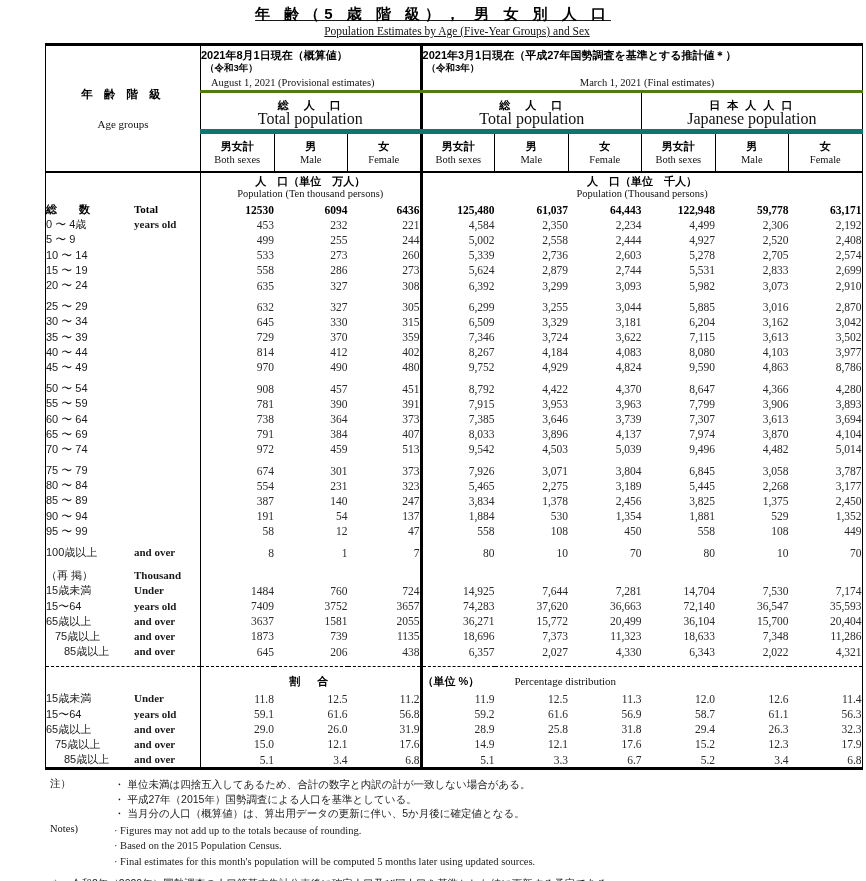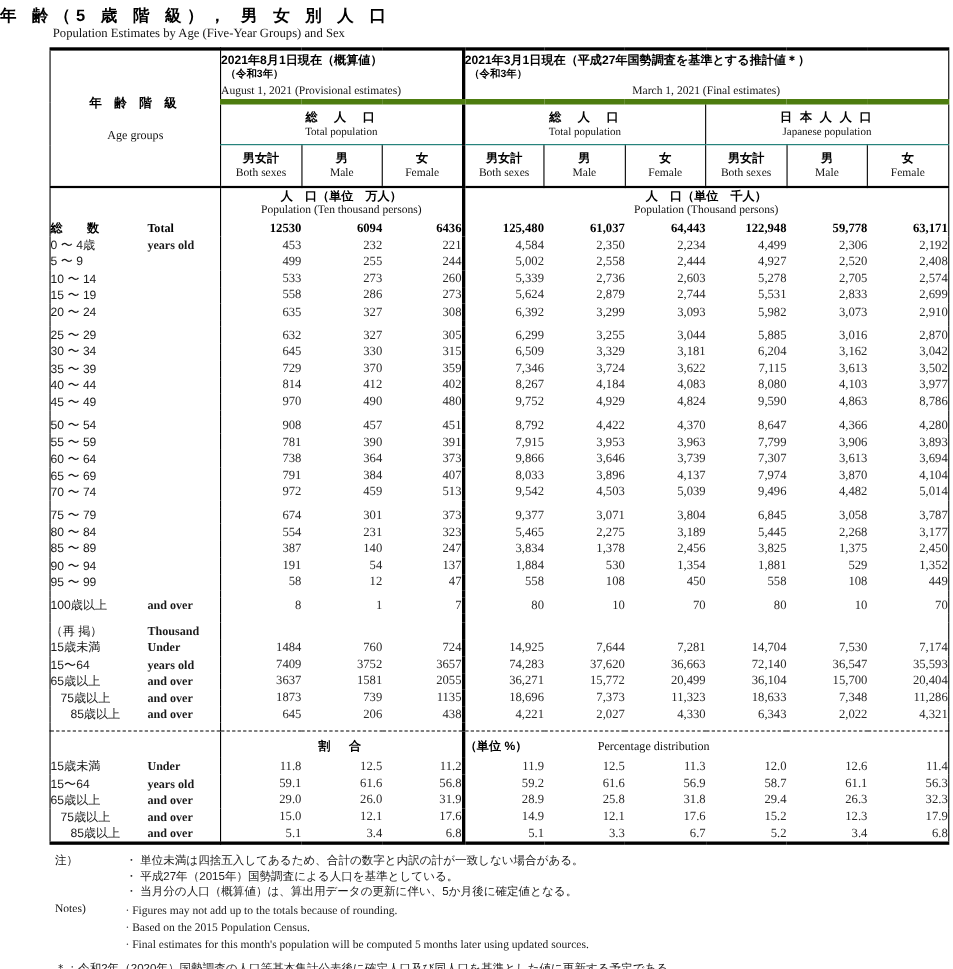--- a/index.html
+++ b/index.html
@@ -1,21 +1,21 @@
 <!DOCTYPE html>
 <html><head>
 <meta charset="utf-8">
 <style>
   html,body{margin:0;padding:0;background:#ffffff;}
   body{width:866px;height:881px;overflow:hidden;color:#1a1a1a;
        font-family:"Liberation Sans",sans-serif;}
   .page{position:relative;width:866px;height:881px;background:#fff;}
 
   
-  .title-block{padding-top:5px;}
+  .title-block{text-align:center;padding-top:5px;text-decoration:underline;}
   .title-ja{font-size:15px;font-weight:bold;letter-spacing:5px;color:#000;}
   .title-en{font-family:"Liberation Serif",serif;font-size:11.5px;margin-top:1px;color:#111;margin-left:48px;}
 
   
   table.main{border-collapse:collapse;table-layout:fixed;margin:6px 0 0 45px;width:817px;
              border-top:3px solid #000;border-bottom:3px solid #000;
              border-left:1.5px solid #000;border-right:1.5px solid #000;}
   table.main td{padding:0;vertical-align:middle;}
 
   col.age{width:155px;}
@@ -23,29 +23,29 @@
 
   .bl1{border-left:1px solid #000;}
   .bl2{border-left:1.5px solid #000;}
   .bld{border-left:3px solid #000;}
 
   
   .agehead{text-align:center;vertical-align:middle;}
   .agehead .h-ja{font-weight:bold;font-size:11.5px;letter-spacing:4px;color:#000;margin-bottom:16px;}
   .agehead .h-en{font-family:"Liberation Serif",serif;font-size:11px;color:#111;}
 
-  td.period{border-bottom:5px solid #4d7c0f;padding:3px 6px 2px 6px;height:44px;vertical-align:top;}
+  td.period{border-bottom:3px solid #4d7c0f;padding:3px 6px 2px 6px;height:44px;vertical-align:top;}
   .p-ja{font-weight:bold;font-size:11px;color:#000;line-height:13px;}
   .p-ja2{font-weight:bold;font-size:9.5px;color:#000;line-height:11px;padding-left:4px;}
-  .p-en{font-family:"Liberation Serif",serif;font-size:10.5px;color:#111;margin-top:4px;}
+  .p-en{font-family:"Liberation Serif",serif;font-size:10.5px;color:#111;margin-top:4px;margin-left:10px;}
   .p-en.center{text-align:center;}
 
-  td.grp{border-bottom:1px solid #0f766e;text-align:center;height:36px;padding:2px 0;}
+  td.grp{border-bottom:5px solid #0f766e;text-align:center;height:36px;padding:2px 0;}
   .g-ja{font-weight:bold;font-size:11px;letter-spacing:2px;color:#000;line-height:14px;}
-  .g-en{font-family:"Liberation Serif",serif;font-size:10px;color:#111;line-height:13px;}
+  .g-en{font-family:"Liberation Serif",serif;font-size:16px;color:#111;line-height:13px;}
 
   td.sex{text-align:center;height:37px;padding:2px 0;}
   .s-ja{font-weight:bold;font-size:11px;color:#000;line-height:14px;}
   .s-en{font-family:"Liberation Serif",serif;font-size:10.5px;color:#111;line-height:13px;}
 
   tr.unitrow td{border-top:2.5px solid #000;height:29px;text-align:center;vertical-align:middle;}
   .u-ja{font-weight:bold;font-size:11px;color:#000;line-height:13px;}
   .u-en{font-family:"Liberation Serif",serif;font-size:10.5px;color:#111;line-height:12px;}
 
   
@@ -58,21 +58,21 @@
   td.num{font-family:"Liberation Serif",serif;font-size:11.5px;text-align:right;padding-right:13px;color:#2a2a2a;}
   tr.boldrow td.num, tr.boldrow td.agecell .aj, tr.boldrow td.agecell .ae{font-weight:bold;color:#000;}
   tr.sp td{height:6px;}
 
   
   tr.pheader td{border-top:1.5px dashed #000;height:22px;vertical-align:bottom;padding-bottom:2px;}
   td.pjright{text-align:center;padding-right:10px;}
   .ph-ja{font-weight:bold;font-size:11px;letter-spacing:3px;color:#000;}
   td.pleft{text-align:left;padding-left:8px;}
   .ph-unit{font-weight:bold;font-size:11px;color:#000;}
-  .ph-en{font-family:"Liberation Serif",serif;font-size:11px;color:#111;margin-left:64px;}
+  .ph-en{font-family:"Liberation Serif",serif;font-size:11px;color:#111;margin-left:35px;}
 
   
   .notes{margin:7px 0 0 50px;font-size:10.5px;}
   .nrow{display:flex;margin-bottom:2px;}
   .nlabel{width:64px;flex:0 0 64px;color:#111;}
   .nlines{flex:1;}
   .nlines div{line-height:14.5px;color:#1a1a1a;}
   .nlines.en div{font-family:"Liberation Serif",serif;line-height:15.5px;}
   .nlabel.en{font-family:"Liberation Serif",serif;}
   .footnote{margin-top:7px;color:#1a1a1a;line-height:14px;}
@@ -346,21 +346,21 @@
           <td class="num c5">3,963</td>
           <td class="num c6">7,799</td>
           <td class="num c7">3,906</td>
           <td class="num c8">3,893</td>
         </tr>
         <tr class="datarow">
           <td class="agecell"><span class="aj ind0">60 〜 64</span><span class="ae"></span></td>
           <td class="num c0 bl2">738</td>
           <td class="num c1">364</td>
           <td class="num c2">373</td>
-          <td class="num c3 bld">9,866</td>
+          <td class="num c3 bld">7,385</td>
           <td class="num c4">3,646</td>
           <td class="num c5">3,739</td>
           <td class="num c6">7,307</td>
           <td class="num c7">3,613</td>
           <td class="num c8">3,694</td>
         </tr>
         <tr class="datarow">
           <td class="agecell"><span class="aj ind0">65 〜 69</span><span class="ae"></span></td>
           <td class="num c0 bl2">791</td>
           <td class="num c1">384</td>
@@ -387,21 +387,21 @@
         <tr class="sp">
           <td style="height:6px"></td>
           <td colspan="3" class="bl2"></td>
           <td colspan="6" class="bld"></td>
         </tr>
         <tr class="datarow">
           <td class="agecell"><span class="aj ind0">75 〜 79</span><span class="ae"></span></td>
           <td class="num c0 bl2">674</td>
           <td class="num c1">301</td>
           <td class="num c2">373</td>
-          <td class="num c3 bld">9,377</td>
+          <td class="num c3 bld">7,926</td>
           <td class="num c4">3,071</td>
           <td class="num c5">3,804</td>
           <td class="num c6">6,845</td>
           <td class="num c7">3,058</td>
           <td class="num c8">3,787</td>
         </tr>
         <tr class="datarow">
           <td class="agecell"><span class="aj ind0">80 〜 84</span><span class="ae"></span></td>
           <td class="num c0 bl2">554</td>
           <td class="num c1">231</td>
@@ -529,21 +529,21 @@
           <td class="num c5">11,323</td>
           <td class="num c6">18,633</td>
           <td class="num c7">7,348</td>
           <td class="num c8">11,286</td>
         </tr>
         <tr class="datarow">
           <td class="agecell"><span class="aj ind2">85歳以上</span><span class="ae">and over</span></td>
           <td class="num c0 bl2">645</td>
           <td class="num c1">206</td>
           <td class="num c2">438</td>
-          <td class="num c3 bld">4,221</td>
+          <td class="num c3 bld">6,357</td>
           <td class="num c4">2,027</td>
           <td class="num c5">4,330</td>
           <td class="num c6">6,343</td>
           <td class="num c7">2,022</td>
           <td class="num c8">4,321</td>
         </tr>
         <tr class="sp">
           <td style="height:7px"></td>
           <td colspan="3" class="bl2"></td>
           <td colspan="6" class="bld"></td>

